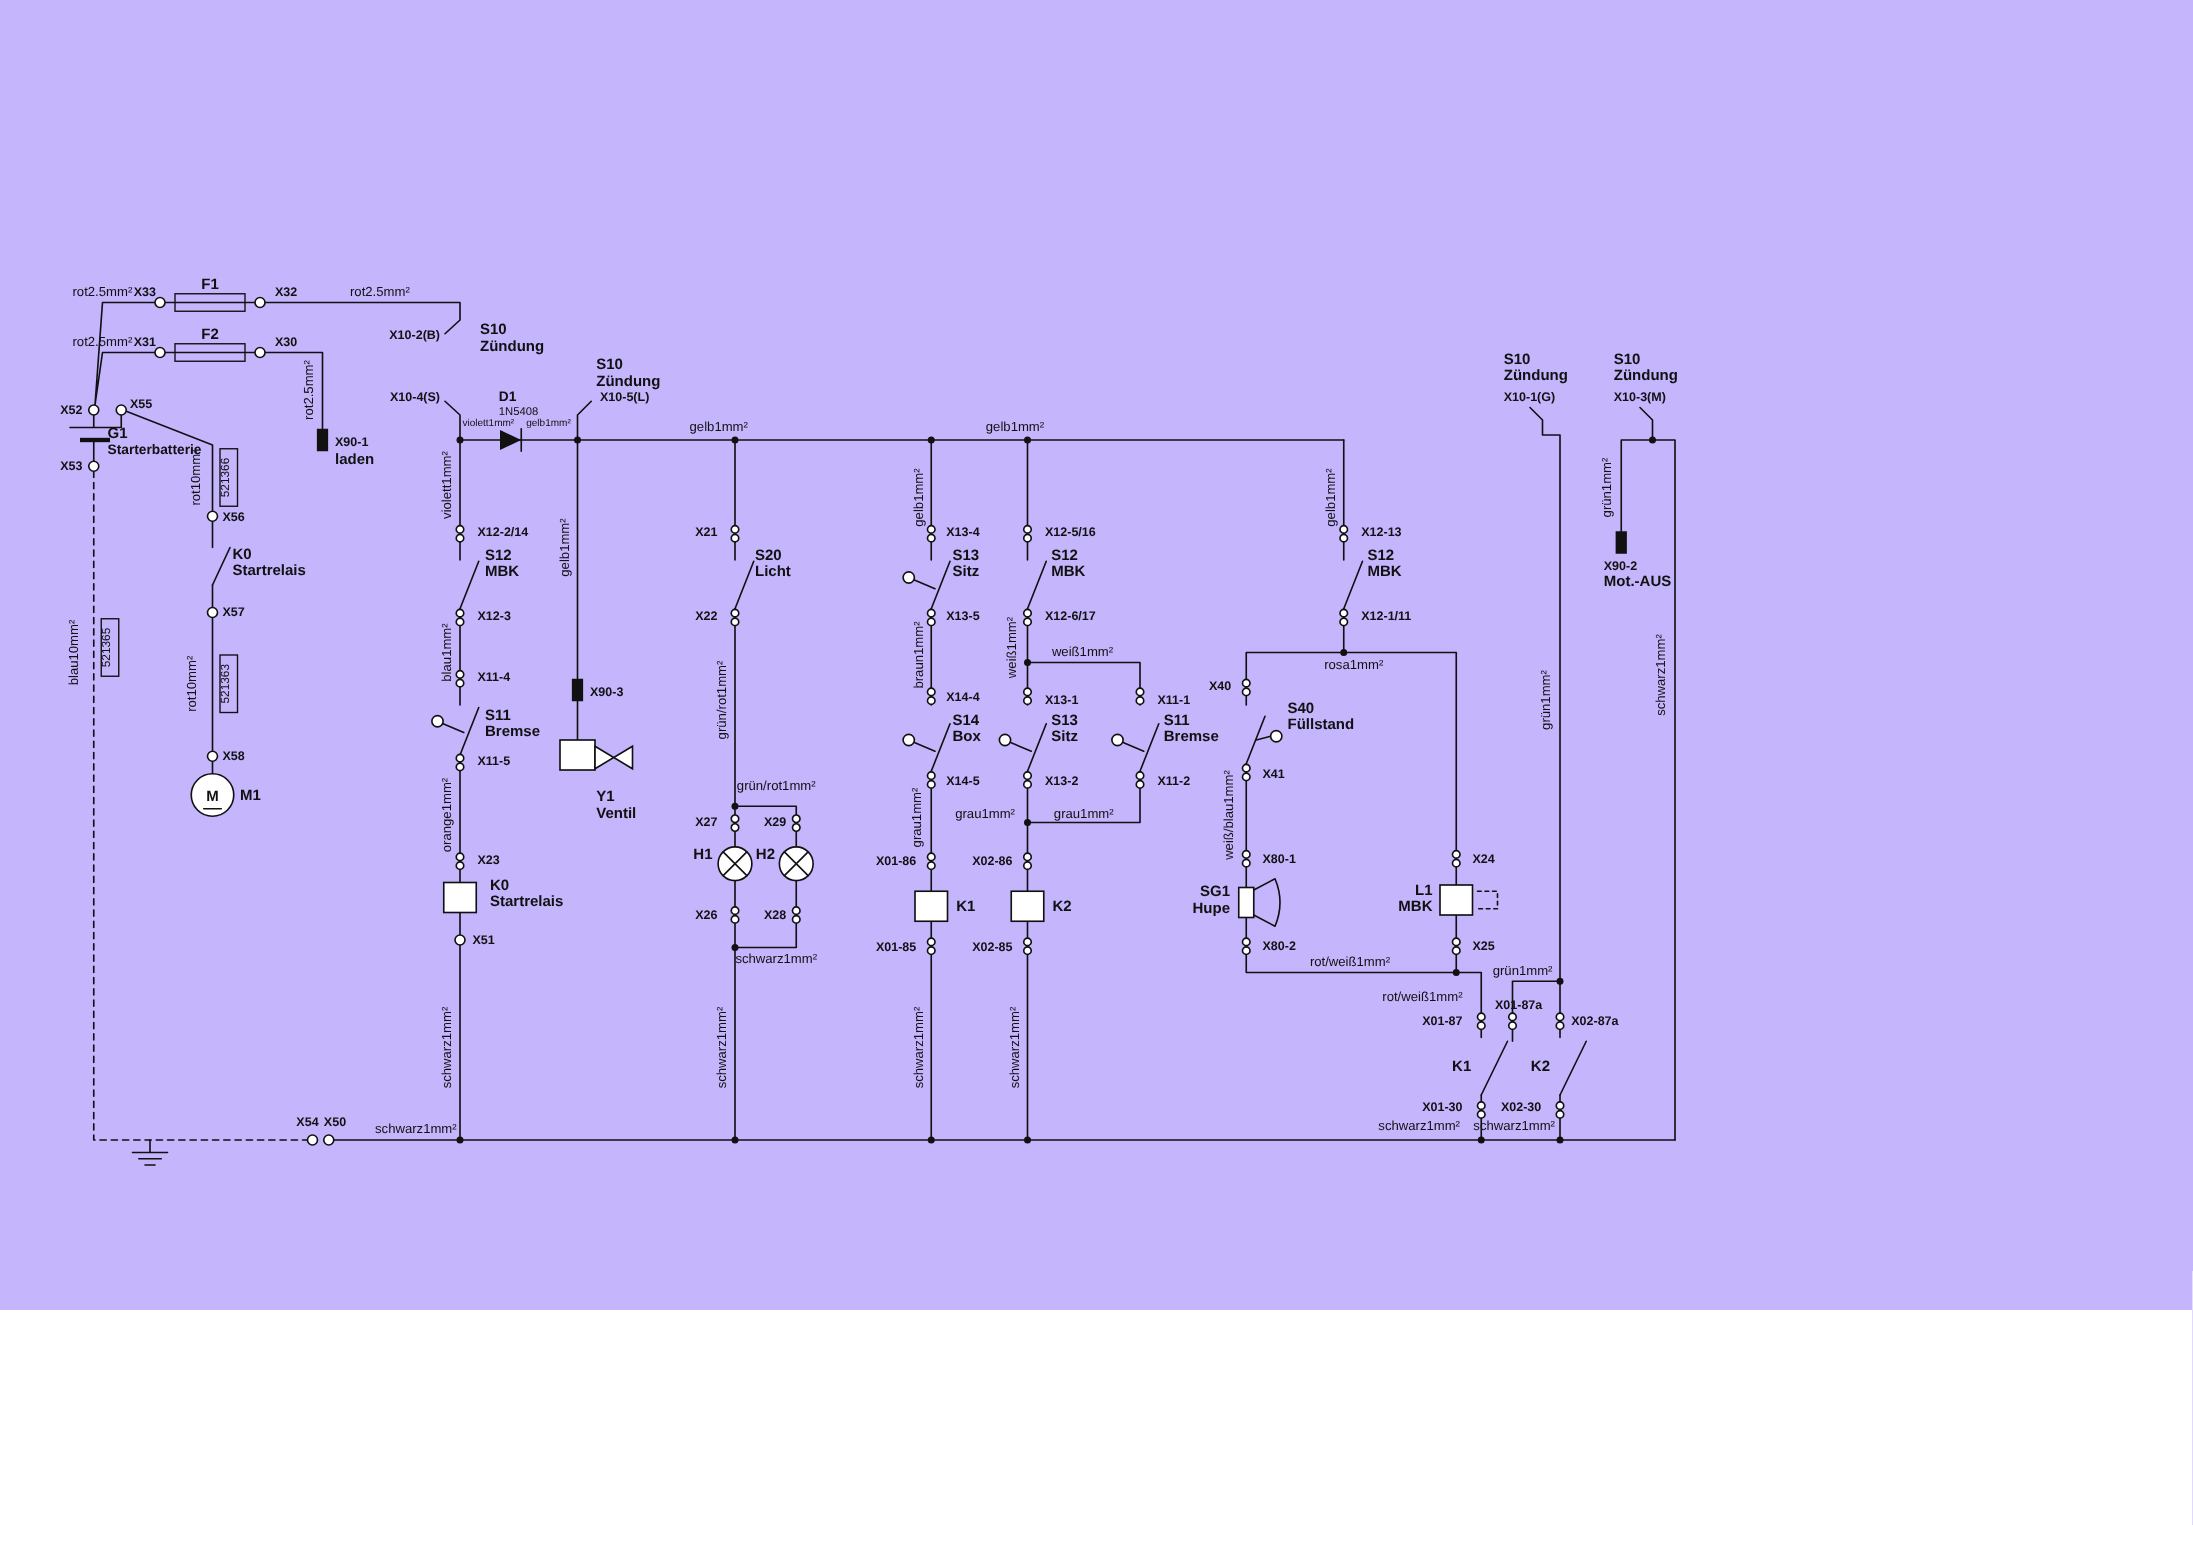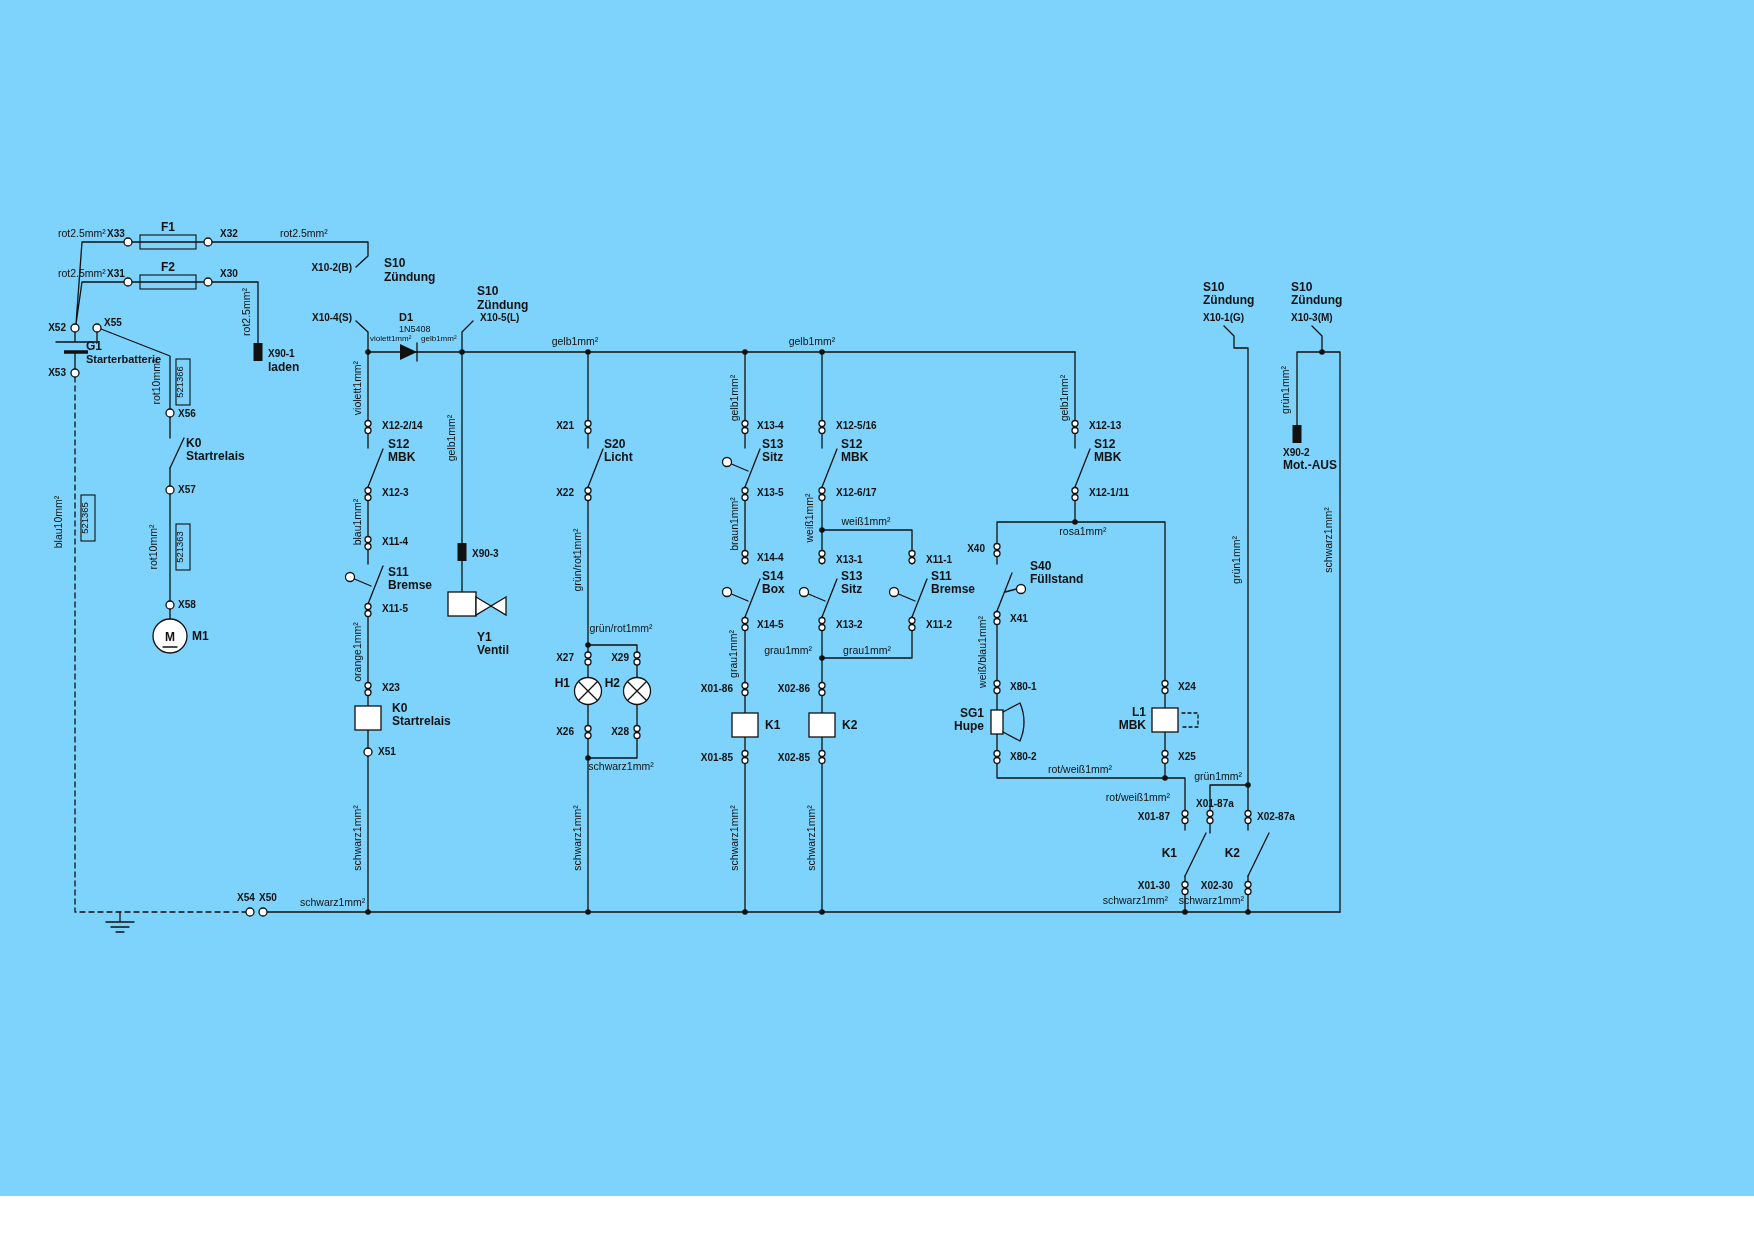--- a/index.html
+++ b/index.html
@@ -1,16 +1,16 @@
 <!DOCTYPE html>
 <html><head>
 <meta charset="utf-8">
 <style>
   html,body{margin:0;padding:0;background:#ffffff;}
-  .page{width:1754px;height:1196px;background:#7dd3fc;position:relative;}
+  .page{width:1754px;height:1048px;background:#c4b5fd;position:relative;}
   svg{display:block;}
   svg text{font-family:"Liberation Sans","DejaVu Sans",sans-serif;fill:#111111;}
   .wire{stroke:#111111;stroke-width:1.3;fill:none;stroke-linejoin:round;stroke-linecap:round;}
   .thick{stroke:#111111;stroke-width:3.5;fill:none;}
   .dashed{stroke-dasharray:5 4;}
   .dashed2{stroke-dasharray:3 3;}
   .white{fill:#ffffff;stroke:#111111;stroke-width:1.3;}
   .blackfill{fill:#111111;stroke:none;}
   .boxed{fill:none;stroke:#111111;stroke-width:1.1;}
 </style>

